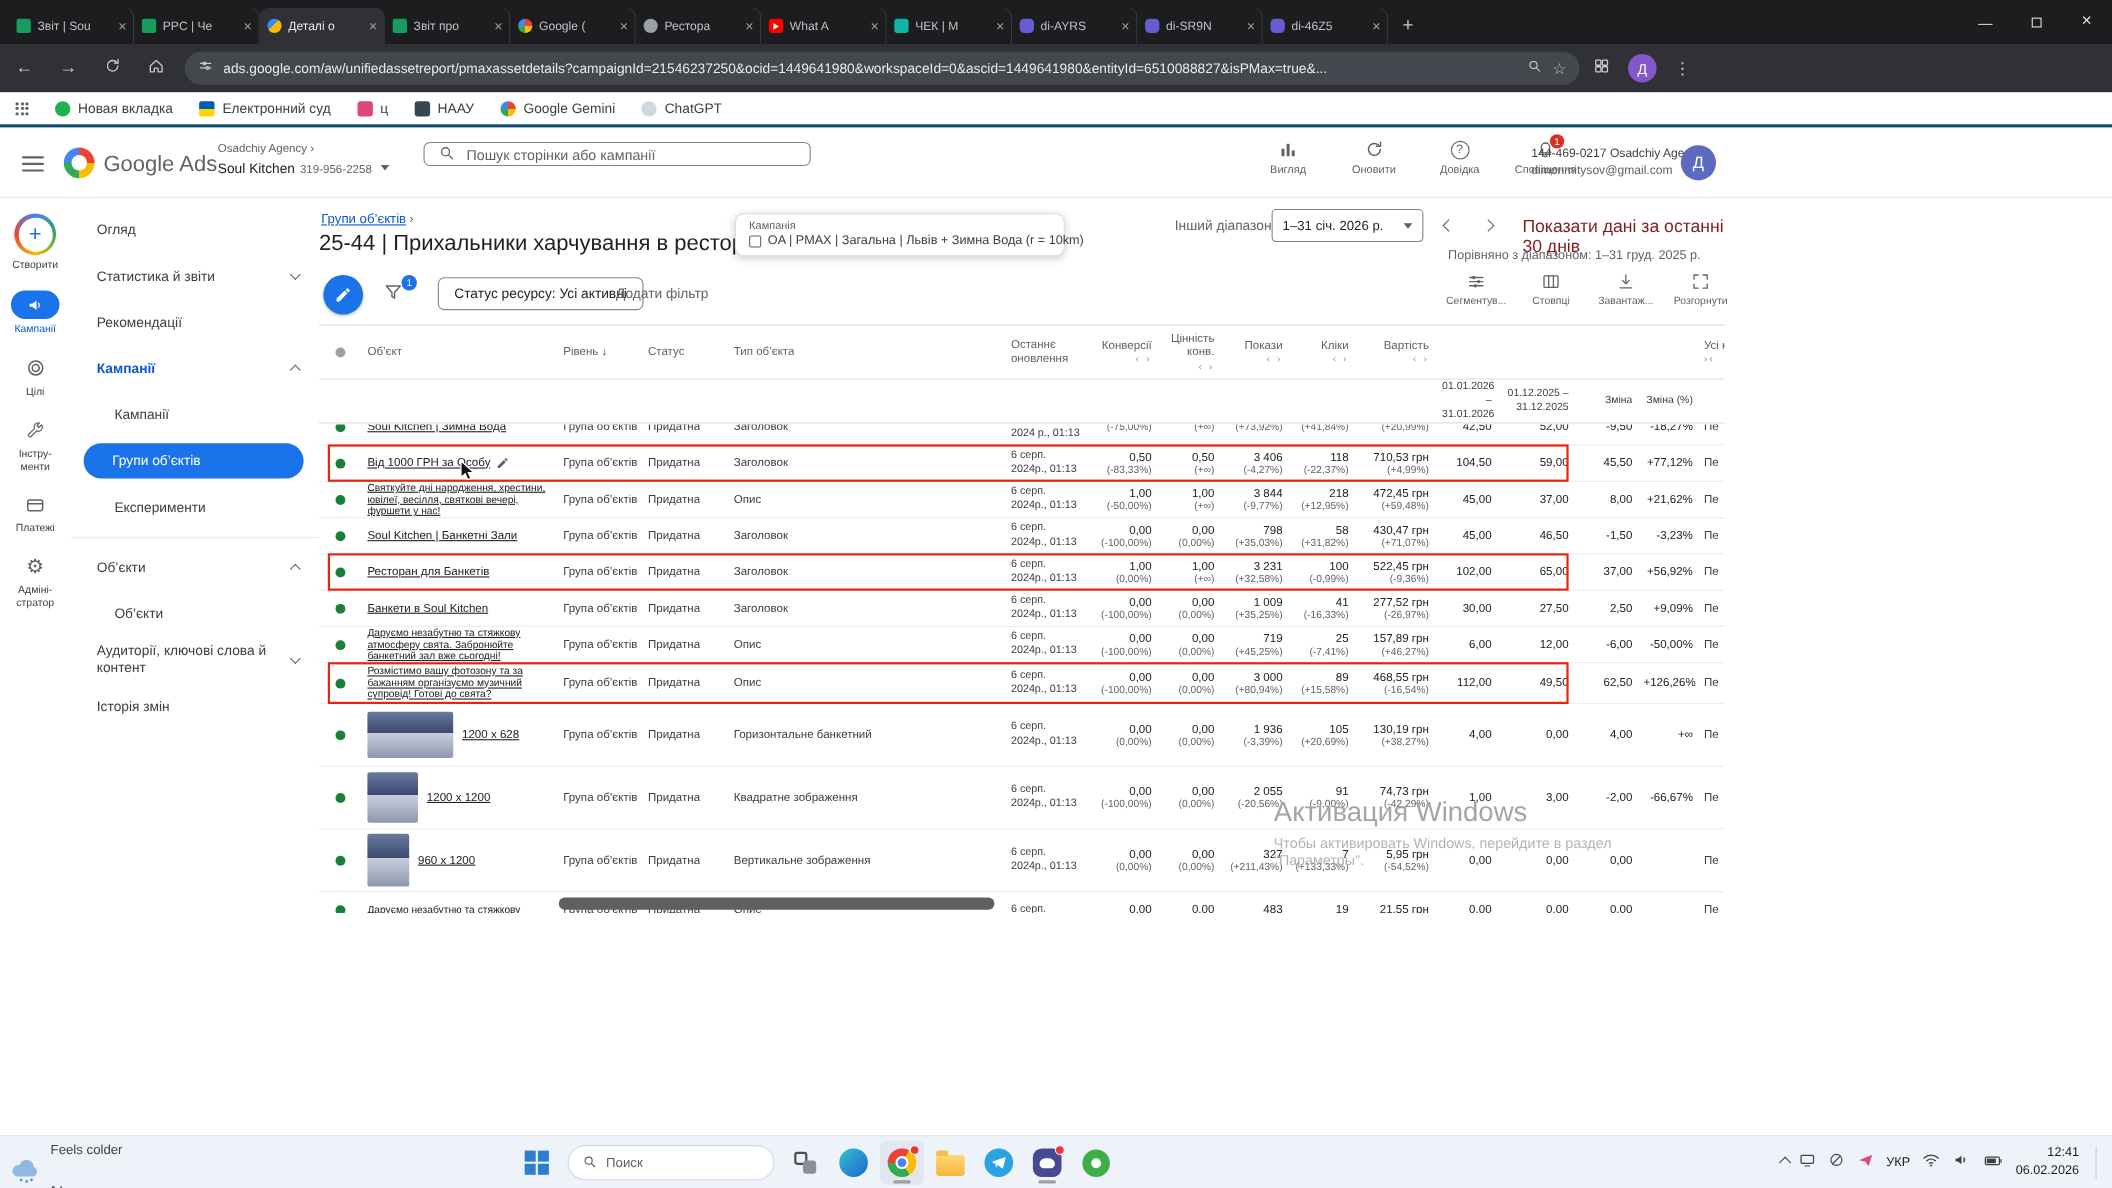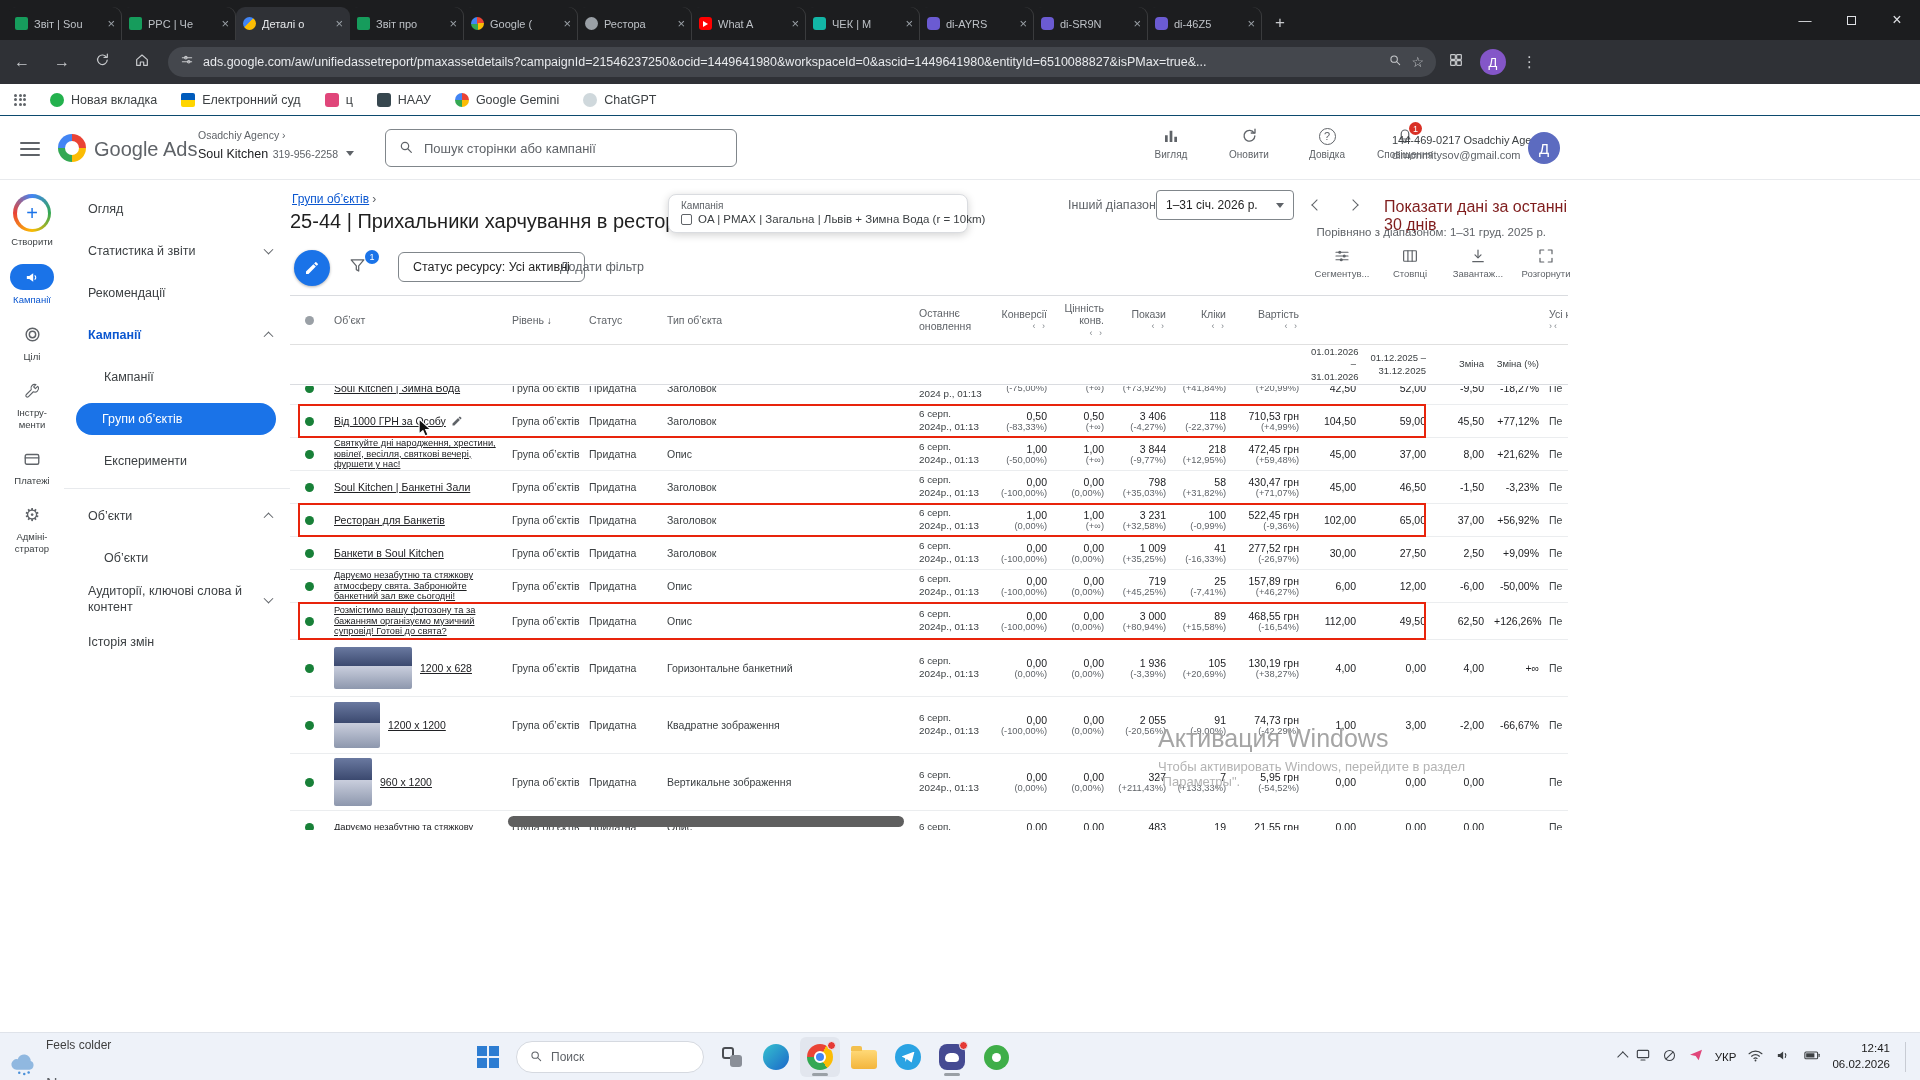--- a/index.html
+++ b/index.html
@@ -39,39 +39,39 @@
   .toolbar{position:absolute;left:0;top:40px;width:1920px;height:44px;background:#2f3136;}
   .navbtns{position:absolute;left:10px;top:0;height:44px;display:flex;align-items:center;gap:16px;color:#c7c9cc;font-size:16px;}
   .navbtn{width:24px;text-align:center;}
   .omnibox{position:absolute;left:168px;top:7px;width:1268px;height:30px;border-radius:15px;background:#44474d;
            display:flex;align-items:center;gap:9px;padding:0 12px;}
   .urltext{flex:1;overflow:hidden;white-space:nowrap;font-size:12.5px;color:#e8eaed;}
   .tb-right{position:absolute;left:1448px;top:0;height:44px;display:flex;align-items:center;gap:16px;}
   .browser-avatar{width:26px;height:26px;border-radius:50%;background:#8456c8;color:#fff;font-size:13px;display:grid;place-items:center;}
   .kebab{color:#c7c9cc;font-size:15px;letter-spacing:0;}
 
-  .bookmarks{position:absolute;left:0;top:84px;width:1920px;height:32px;background:#fff;border-bottom:1px solid #0c4a6e;
+  .bookmarks{position:absolute;left:0;top:84px;width:1920px;height:32px;background:#fff;border-bottom:3px solid #0c4a6e;
              display:flex;align-items:center;gap:24px;padding-left:14px;font-size:12.5px;color:#3c4043;}
   .grid9{display:grid;grid-template-columns:repeat(3,3px);grid-auto-rows:3px;gap:1.5px;}
   .grid9 span{background:#5f6368;border-radius:50%;}
   .bm-item{display:flex;align-items:center;gap:7px;}
 
   
   .adshdr{position:absolute;left:0;top:116px;width:1920px;height:64px;background:#fff;border-bottom:1px solid #e8eaed;}
   .hamb{position:absolute;left:20px;top:22px;width:20px;}
   .hamb span{display:block;height:2px;background:#5f6368;margin:4px 0;border-radius:1px;}
   .glogo{position:absolute;left:58px;top:18px;width:28px;height:28px;border-radius:50%;
          background:conic-gradient(#ea4335 0 25%,#fbbc04 0 50%,#34a853 0 75%,#4285f4 0 100%);}
   .glogo::after{content:"";position:absolute;inset:7px;background:#fff;border-radius:50%;}
   .prodname{position:absolute;left:94px;top:22px;font-size:20px;color:#5f6368;}
   .acct-block{position:absolute;left:198px;top:12px;line-height:1.35;}
   .acct-top{font-size:10.5px;color:#5f6368;}
   .acct-bот{font-size:12.5px;color:#202124;}
   .acct-id{font-size:10.5px;color:#5f6368;}
-  .hdr-search{position:absolute;left:385px;top:13px;width:352px;height:38px;border:1px solid #80868b;border-radius:6px;
+  .hdr-search{position:absolute;left:385px;top:13px;width:352px;height:22px;border:1px solid #80868b;border-radius:6px;
               display:flex;align-items:center;gap:10px;padding:0 12px;color:#5f6368;font-size:13px;background:#fff;}
   .hdr-actions{position:absolute;left:1142px;top:9px;display:flex;gap:20px;}
   .hact{width:58px;text-align:center;position:relative;}
   .hact-ico{height:22px;display:grid;place-items:center;}
   .hact-label{font-size:10px;color:#5f6368;margin-top:2px;}
   .badge{position:absolute;top:-3px;right:12px;min-width:13px;height:13px;border-radius:7px;background:#d93025;color:#fff;
          font-size:9px;display:grid;place-items:center;padding:0 3px;}
   .qicon{width:17px;height:17px;border:1.6px solid #5f6368;border-radius:50%;display:grid;place-items:center;font-size:11px;color:#5f6368;}
   .hdr-account{position:absolute;left:1392px;top:17px;font-size:11px;line-height:1.4;color:#3c4043;}
   .hdr-account .em{color:#5f6368;}

